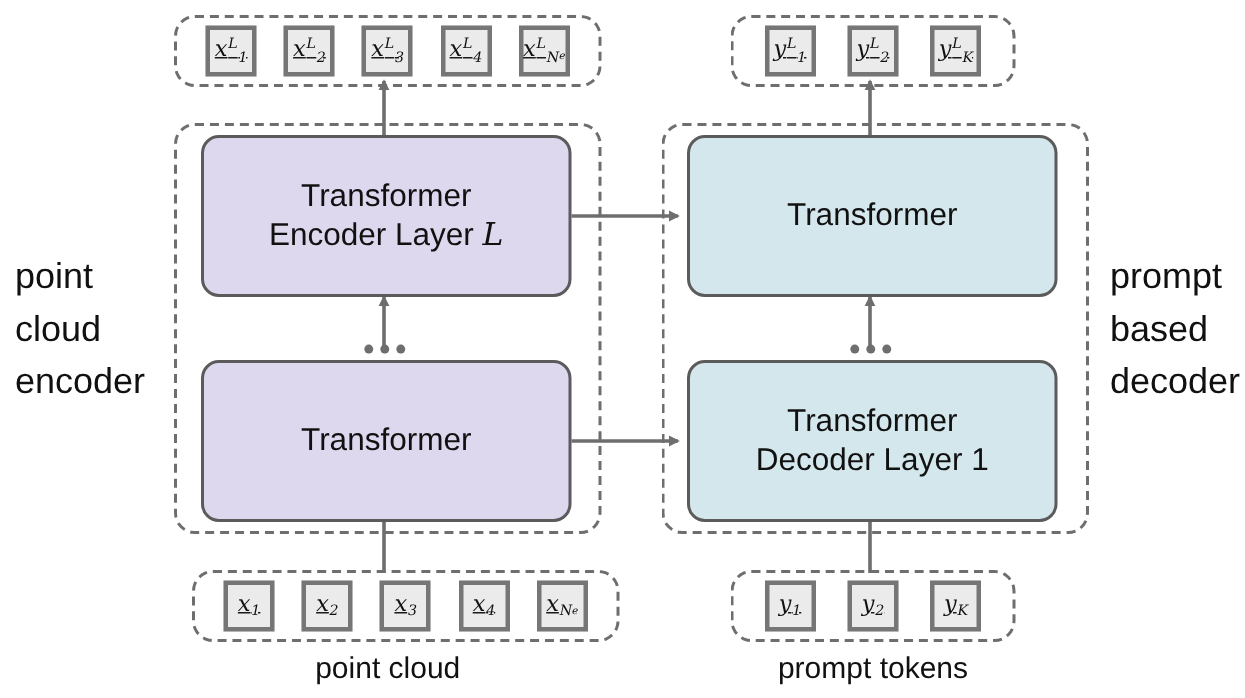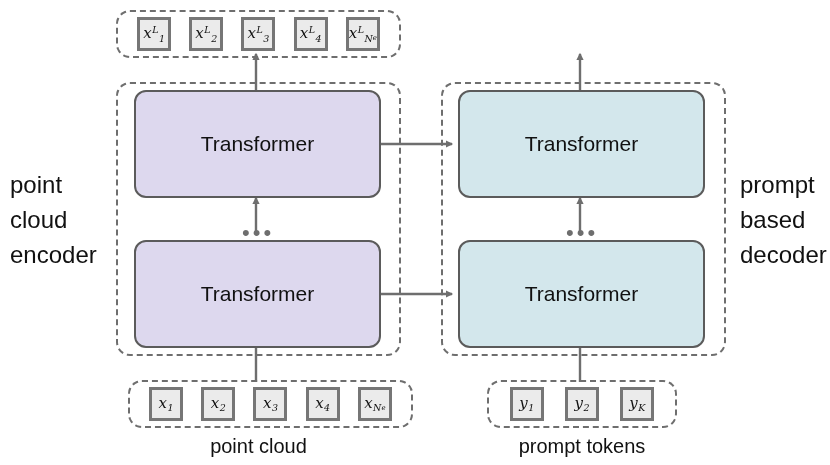--- a/index.html
+++ b/index.html
@@ -10,20 +10,21 @@
   }
   #stage{position:absolute;left:0;top:0;width:830px;height:465px;}
 
   
   .dashbox{
     position:absolute;
     border:2px dashed #6e6e6e;
     border-radius:14px;
     background:transparent;
     box-sizing:border-box;
+    text-decoration:underline;
   }
 
   
   .tokstrip{display:flex;align-items:center;justify-content:space-around;height:100%;padding:0 10px;box-sizing:border-box;}
   .token{
     background:#ebebeb;
     border:3px solid #767676;
     width:34px;height:34px;
     display:flex;align-items:center;justify-content:center;
     box-sizing:border-box;
@@ -113,39 +114,54 @@
         </div>
       <div class="token">
           <span class="tkstack"><span>x</span><span class="sup">L</span><span class="sub">4</span></span>
         </div>
       <div class="token">
           <span class="tkstack"><span>x</span><span class="sup">L</span><span class="sub">N</span><span class="subsub">e</span></span>
         </div>
     </div>
   </div>
 
+  <div class="dashbox" style="left:487px;top:10px;width:190px;height:48px;">
+    <div class="tokstrip">
+      <div class="token">
+          <span class="tkstack"><span>y</span><span class="sup">L</span><span class="sub">1</span></span>
+        </div>
+      <div class="token">
+          <span class="tkstack"><span>y</span><span class="sup">L</span><span class="sub">2</span></span>
+        </div>
+      <div class="token">
+          <span class="tkstack"><span>y</span><span class="sup">L</span><span class="sub">K</span></span>
+        </div>
+    </div>
+  </div>
 
   <div class="dashbox" style="left:116px;top:82px;width:285px;height:274px;"></div>
 
   <div class="dashbox" style="left:441px;top:82px;width:285px;height:274px;"></div>
 
   <div class="layer enc" style="left:134px;top:90px;width:247px;height:108px;">
     <div>Transformer</div>
+    <div class="l2"><span>Encoder Layer</span> <span class="ital">L</span></div>
   </div>
 
   <div class="layer enc" style="left:134px;top:240px;width:247px;height:108px;">
     <div>Transformer</div>
   </div>
 
   <div class="layer dec" style="left:458px;top:90px;width:247px;height:108px;">
     <div>Transformer</div>
   </div>
 
   <div class="layer dec" style="left:458px;top:240px;width:247px;height:108px;">
     <div>Transformer</div>
+    <div class="l2"><span>Decoder Layer</span> <span>1</span></div>
   </div>
 
   <div class="dots" style="left:242px;top:222px;">•••</div>
   <div class="dots" style="left:566px;top:222px;">•••</div>
 
   <div class="dashbox" style="left:128px;top:380px;width:285px;height:48px;text-align:right;">
     <div class="tokstrip">
       <div class="token">
           <span class="tkstack"><span>x</span><span class="sub">1</span></span>
         </div>

